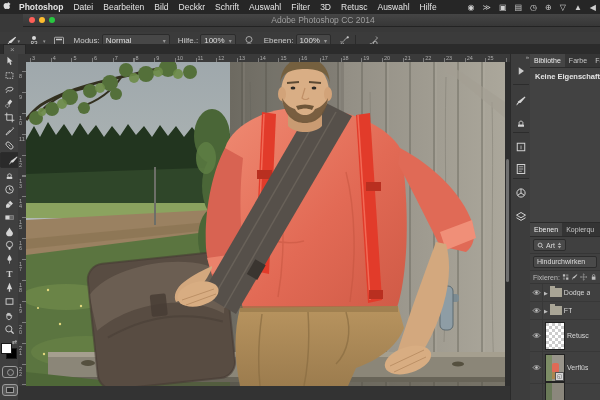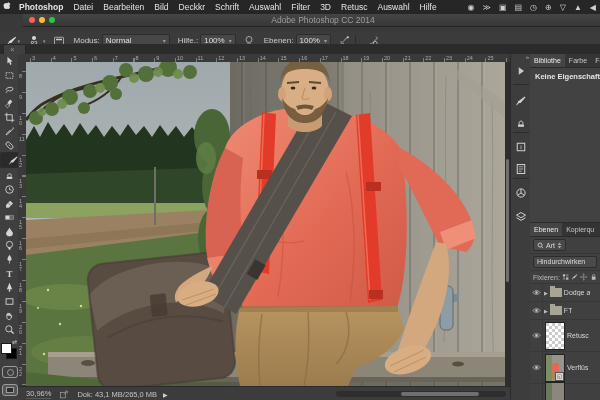--- a/index.html
+++ b/index.html
@@ -603,34 +603,20 @@
             <path d="M283,20 L295,21"></path>
         </g>
         <path d="M279,26 L276,36 C278,38 281,38 283,36" stroke="#c08f66" stroke-width="1.2" fill="none"></path>
       </svg>
     </div>
 
     <div class="vscroll">
         <div class="thumb"></div>
       </div>
 
-    <div class="statusbar">
-      <span class="zoomf">30,96%</span>
-      <span class="sicon">
-        <svg width="10" height="9" viewBox="0 0 16 16">
-            <rect x="2" y="4" width="9" height="10" fill="none" stroke="#b8b8b8"></rect>
-            <path d="M8,8 L14,2 M14,2 L10,2 M14,2 L14,6" stroke="#b8b8b8" fill="none"></path>
-          </svg>
-      </span>
-      <span>Dok: 43,1 MB/265,0 MB</span>
-      <span class="arr">▶</span>
-      <div class="hscroll">
-          <div class="thumb"></div>
-        </div>
-    </div>
   </div>
 
   <div class="strip" id="strip">
     <span class="collapse">»</span>
   <div class="sicon2" style="top: 10px;">
         <svg viewBox="0 0 16 16">
           <path fill="#c9c9c9" d="M5,3 L12,8 L5,13 Z"></path>
         </svg>
       </div>
       <div class="sicon2" style="top: 40px;">

